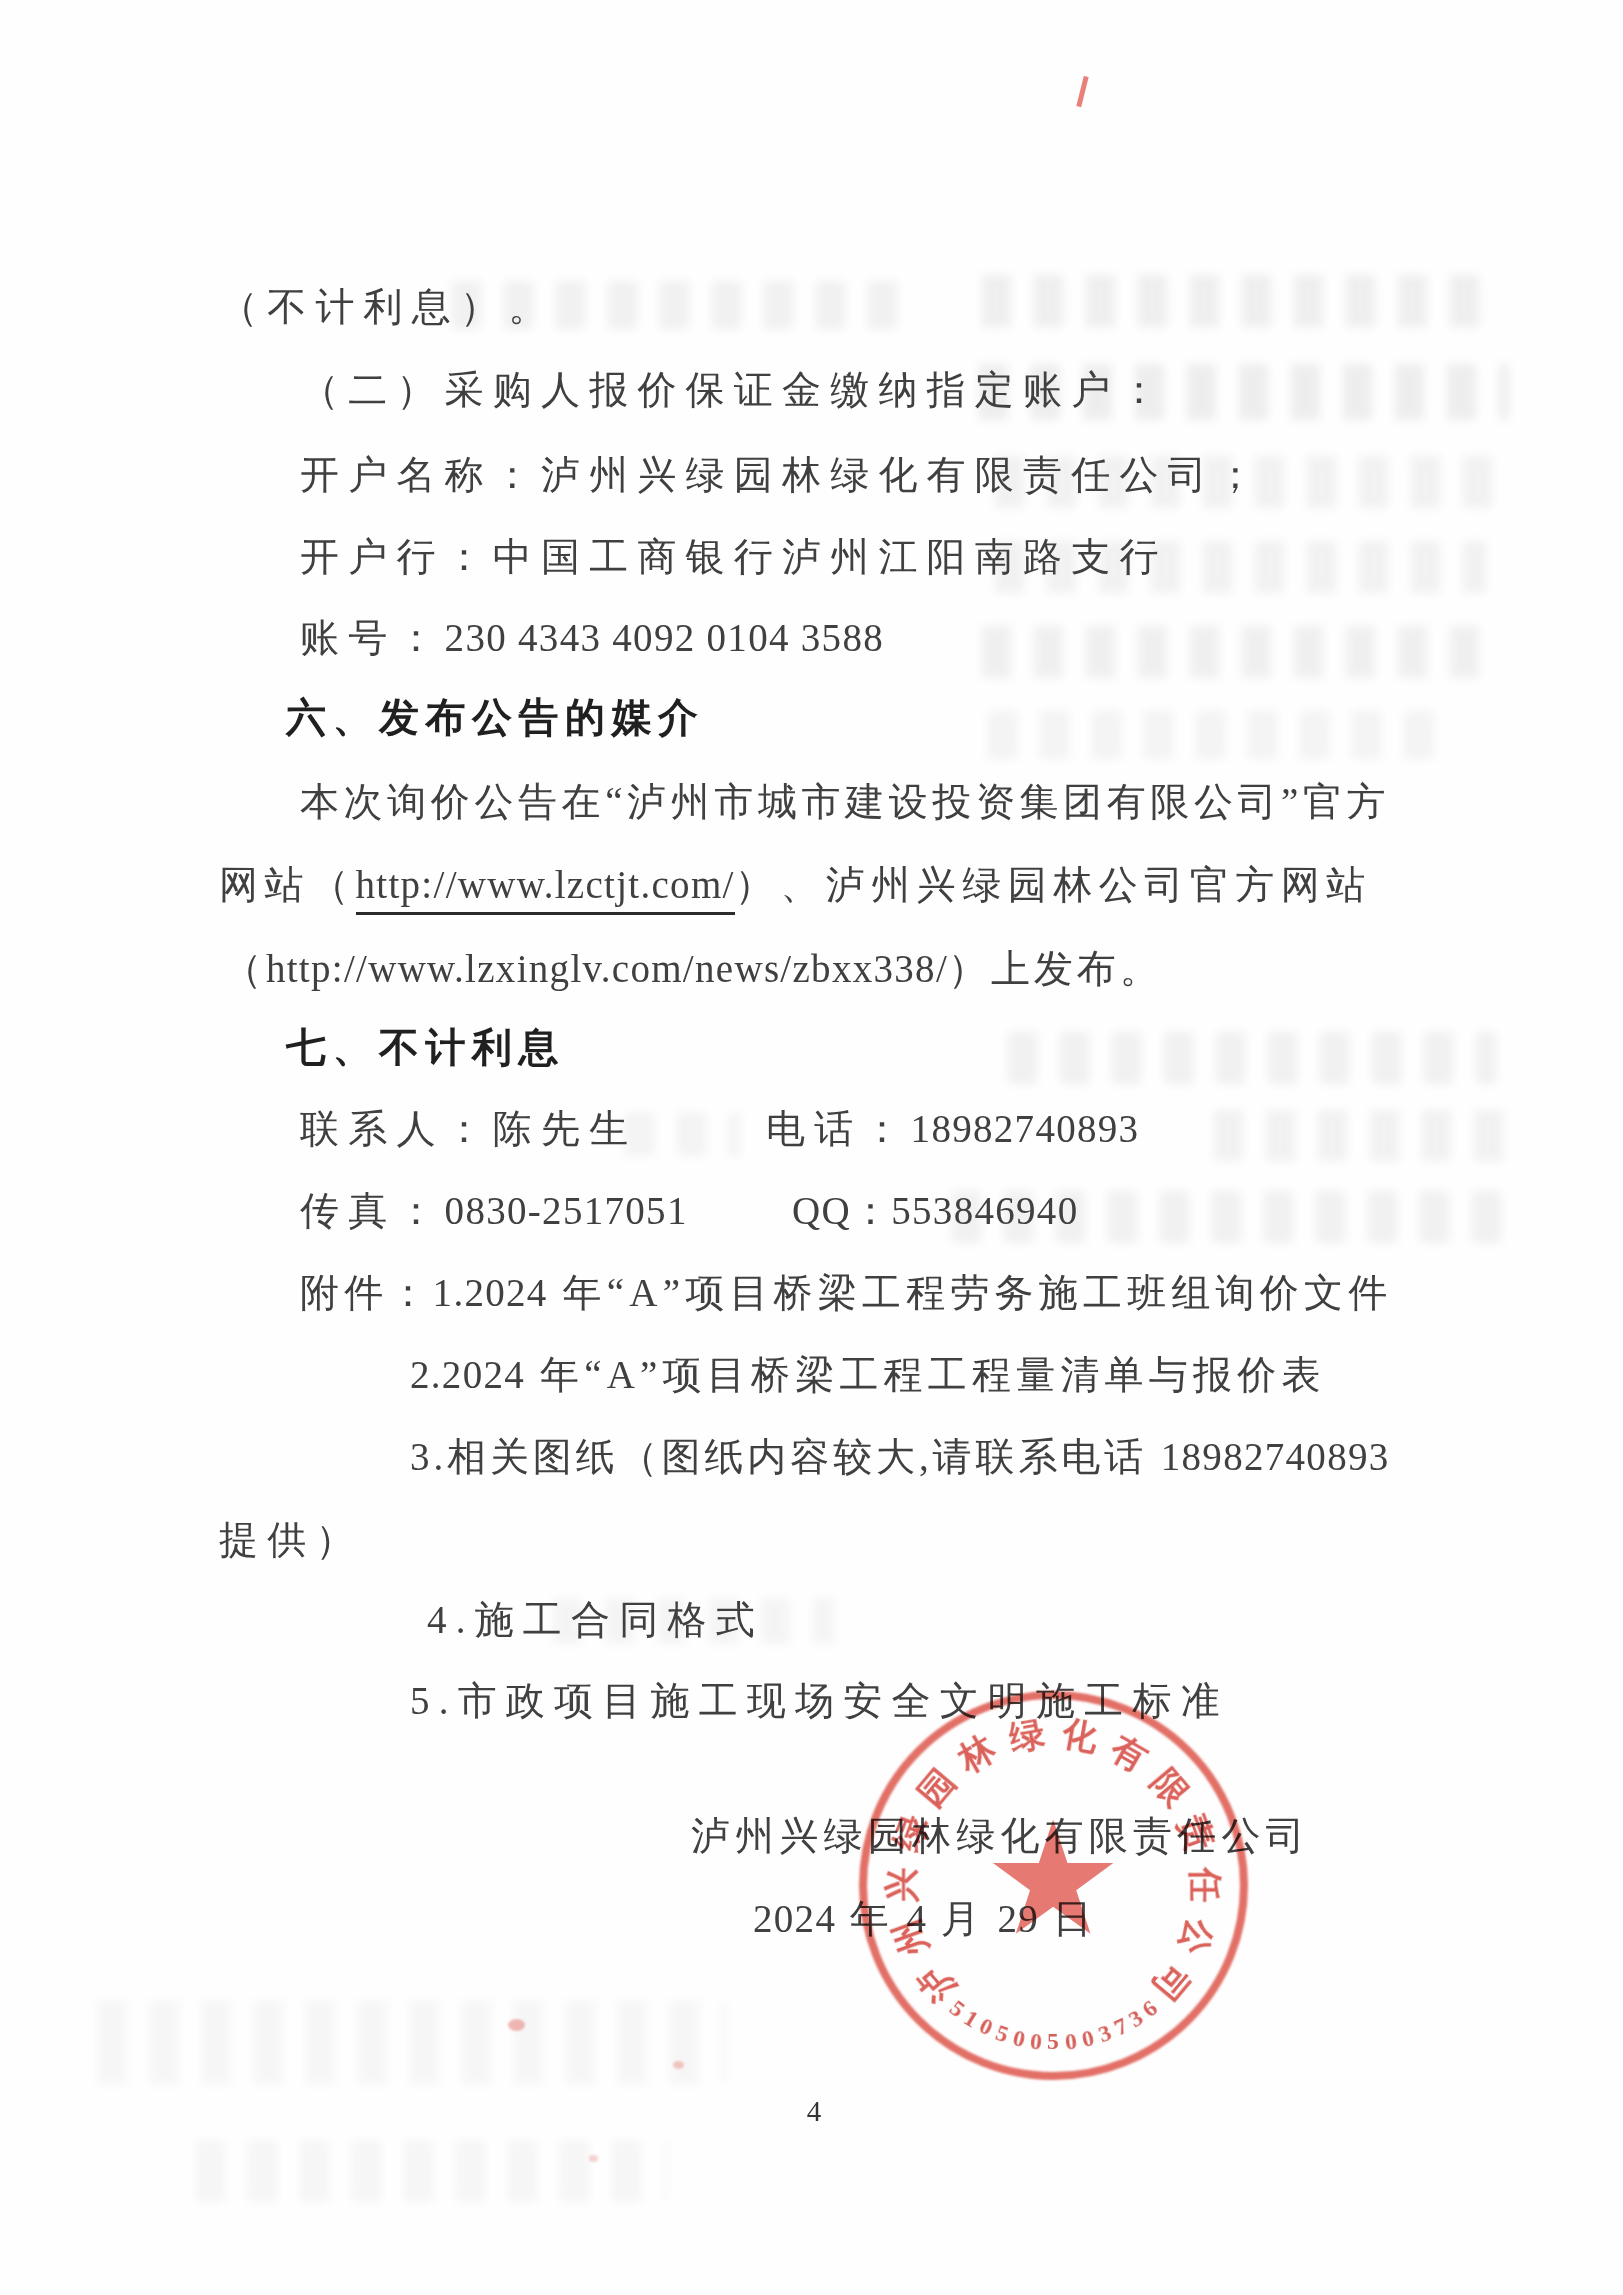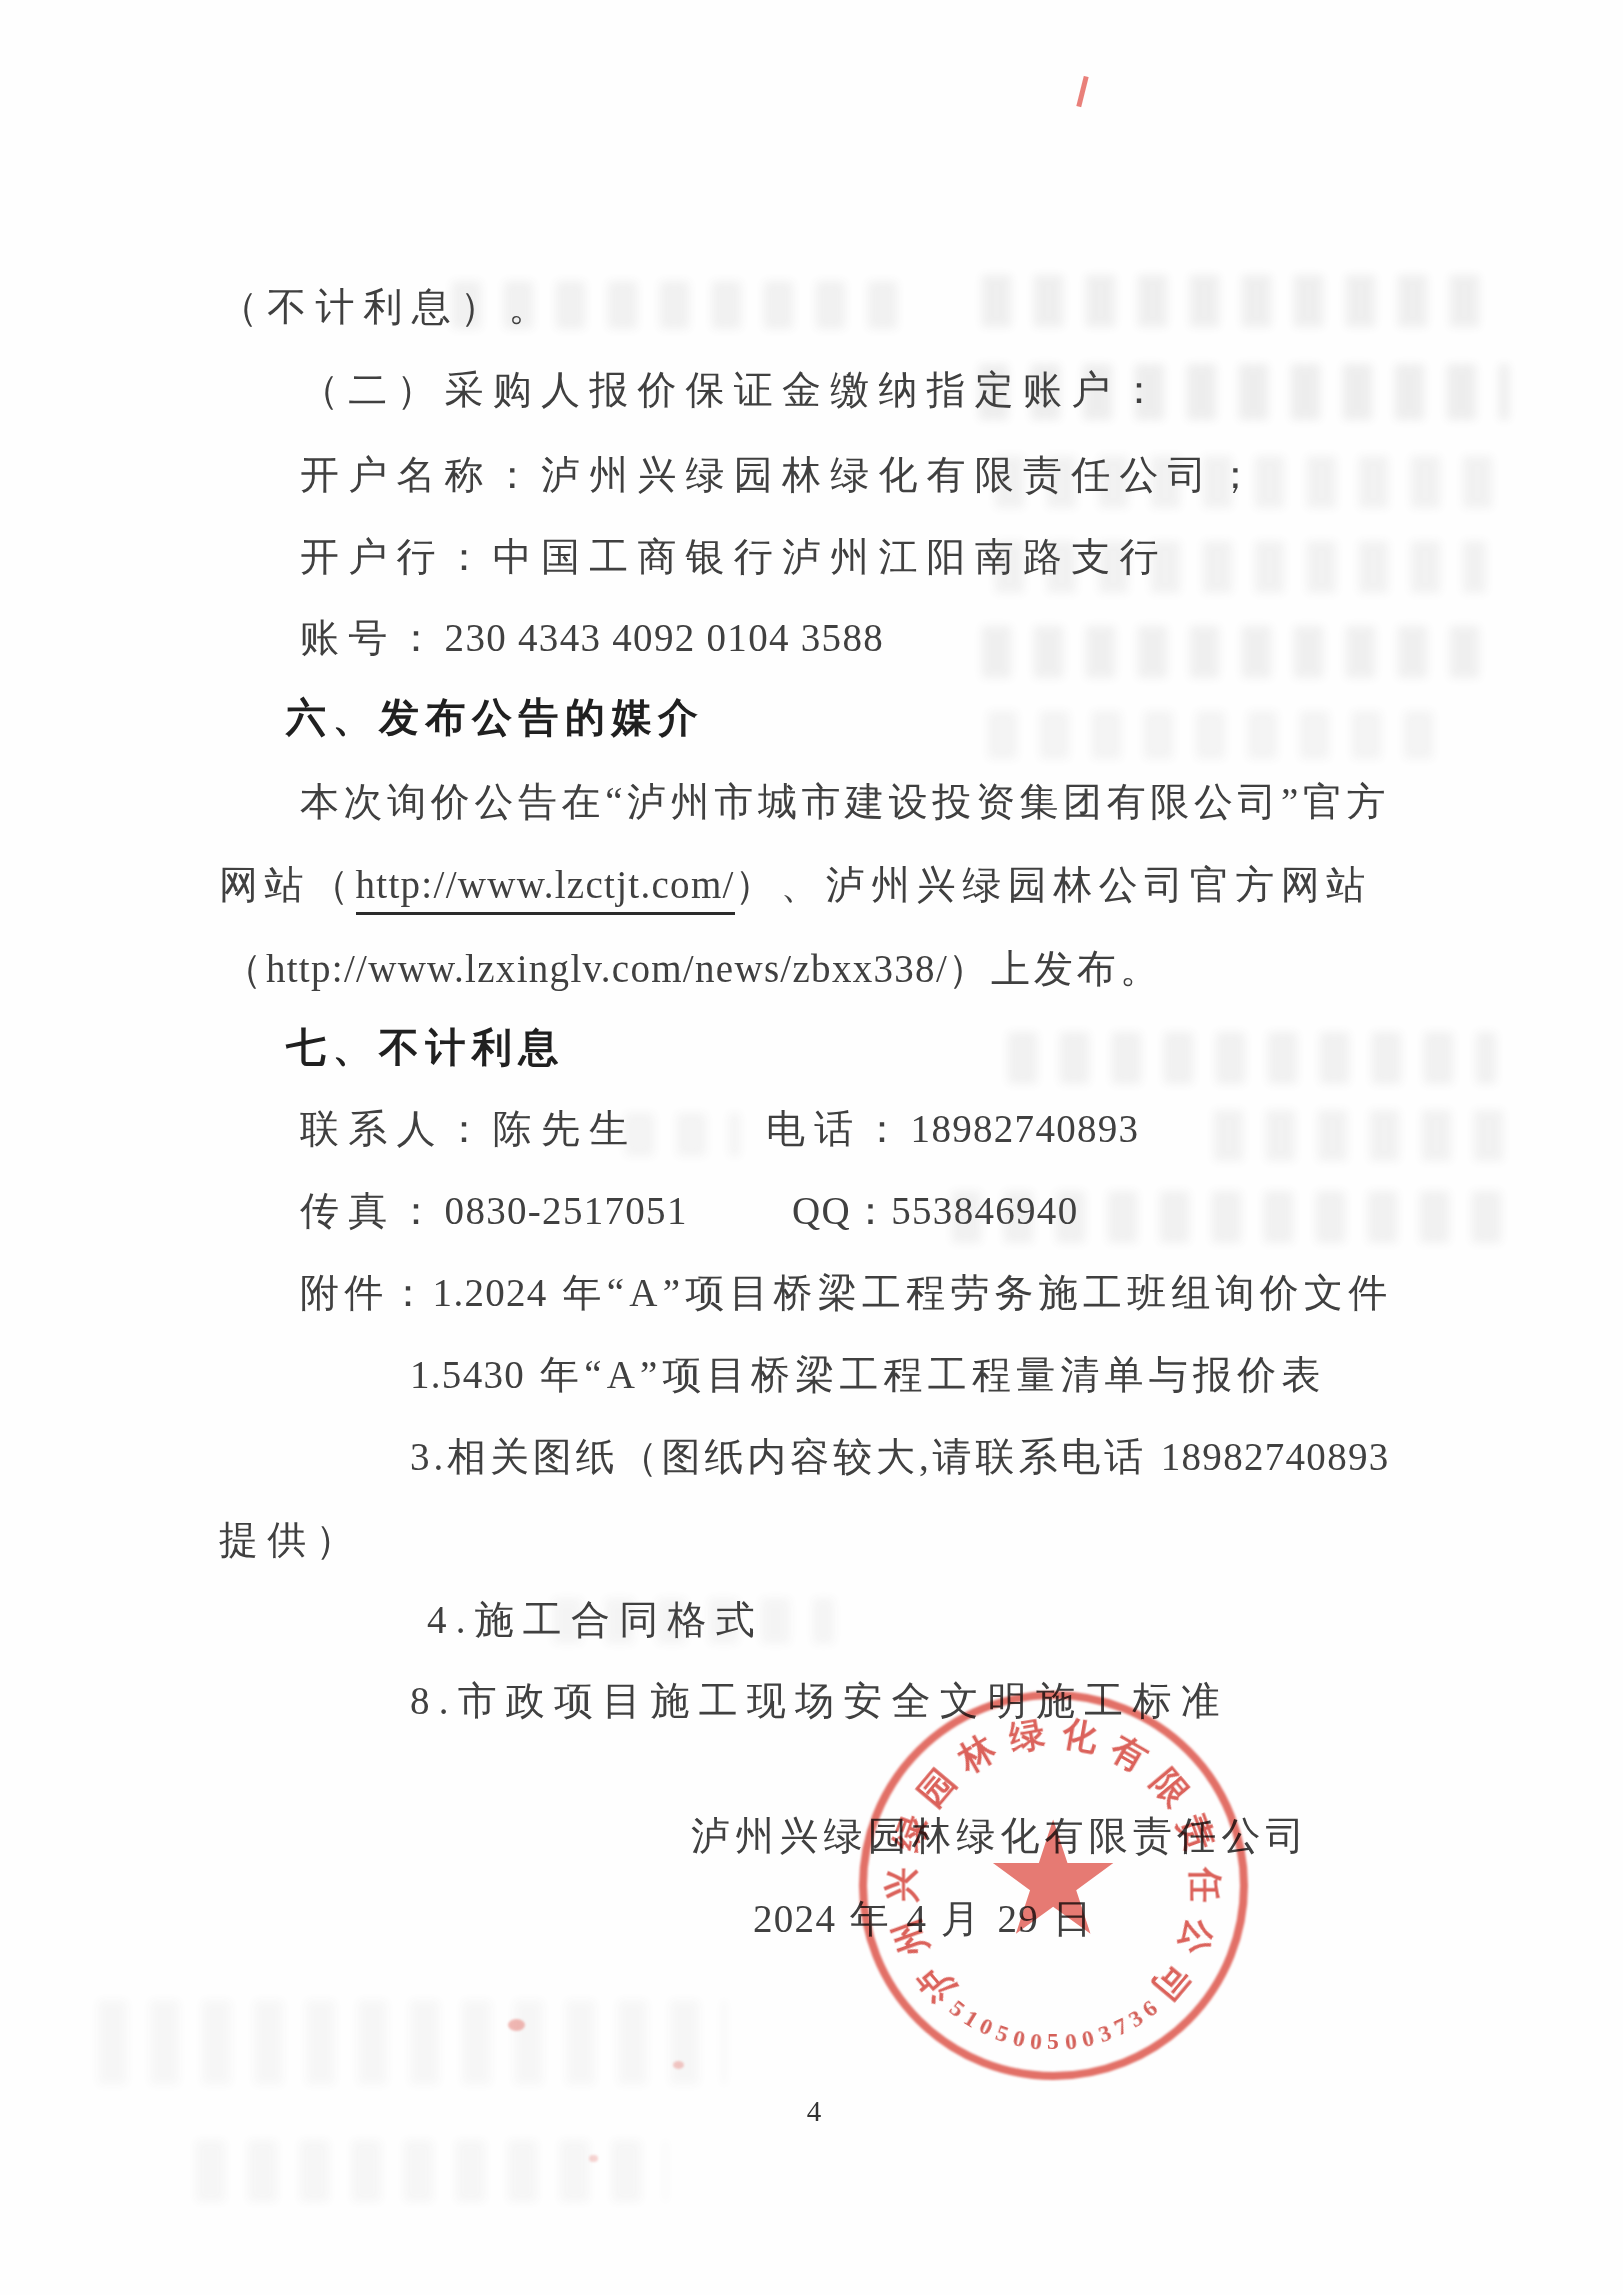--- a/index.html
+++ b/index.html
@@ -134,25 +134,25 @@
       <div class="line bold" style="left: 286px; top: 688px;"><span class="seg">六、发布公告的媒介</span></div>
       <div class="line" style="left: 300px; top: 773px; letter-spacing: 4.6px;"><span class="seg">本次询价公告在“泸州市城市建设投资集团有限公司”官方</span></div>
       <div class="line" style="left: 219px; top: 856px; letter-spacing: 6.5px;"><span class="seg">网站（</span><span class="seg lat u">http://www.lzctjt.com/</span><span class="seg">）、泸州兴绿园林公司官方网站</span></div>
       <div class="line" style="left: 223px; top: 940px; letter-spacing: 3.9px;"><span class="seg">（</span><span class="seg lat">http://www.lzxinglv.com/news/zbxx338/</span><span class="seg">）上发布。</span></div>
       <div class="line bold" style="left: 286px; top: 1018px;"><span class="seg">七、不计利息</span></div>
       <div class="line" style="left: 300px; top: 1100px;"><span class="seg">联系人：陈先生</span></div>
       <div class="line" style="left: 766px; top: 1100px;"><span class="seg">电话：</span><span class="seg lat">18982740893</span></div>
       <div class="line" style="left: 300px; top: 1182px;"><span class="seg">传真：</span><span class="seg lat">0830-2517051</span></div>
       <div class="line" style="left: 792px; top: 1182px;"><span class="seg lat">QQ：</span><span class="seg lat">553846940</span></div>
       <div class="line" style="left: 300px; top: 1264px; letter-spacing: 5.2px;"><span class="seg">附件：</span><span class="seg lat">1.2024</span><span class="seg"> 年“A”项目桥梁工程劳务施工班组询价文件</span></div>
-      <div class="line" style="left: 410px; top: 1346px; letter-spacing: 5.2px;"><span class="seg lat">1.5430</span><span class="seg"> 年“A”项目桥梁工程工程量清单与报价表</span></div>
+      <div class="line" style="left: 410px; top: 1346px; letter-spacing: 5.2px;"><span class="seg lat">2.2024</span><span class="seg"> 年“A”项目桥梁工程工程量清单与报价表</span></div>
       <div class="line" style="left: 410px; top: 1428px; letter-spacing: 3.9px;"><span class="seg">3.相关图纸（图纸内容较大,请联系电话 </span><span class="seg lat">18982740893</span></div>
       <div class="line" style="left: 219px; top: 1511px;"><span class="seg">提供）</span></div>
       <div class="line" style="left: 408px; top: 1591px; margin-left: 19px;"><span class="seg">4.施工合同格式</span></div>
-      <div class="line" style="left: 410px; top: 1672px;"><span class="seg">8.市政项目施工现场安全文明施工标准</span></div>
+      <div class="line" style="left: 410px; top: 1672px;"><span class="seg">5.市政项目施工现场安全文明施工标准</span></div>
       <div class="line" style="left: 691px; top: 1807px; letter-spacing: 5.2px;"><span class="seg">泸州兴绿园林绿化有限责任公司</span></div>
       <div class="line" style="left: 753px; top: 1890px; letter-spacing: 3.9px;"><span class="seg lat">2024</span><span class="seg"> 年 </span><span class="seg lat">4</span><span class="seg"> 月 </span><span class="seg lat">29</span><span class="seg"> 日</span></div>
     </div>
   <div class="seal" id="seal" style="left: 859px; top: 1691px; width: 389px; height: 389px;">
       <div class="seal-ring"></div>
       <div class="seal-star" style="left: 194px; top: 194px; transform: translate(-50%, -54%);">★</div>
       <span class="seal-ch" style="left: 78px; top: 292px; transform: translate(-50%, -50%) rotate(-130deg);">泸</span>
       <span class="seal-ch" style="left: 52px; top: 246px; transform: translate(-50%, -50%) rotate(-110deg);">州</span>
       <span class="seal-ch" style="left: 43px; top: 194px; transform: translate(-50%, -50%) rotate(-90deg);">兴</span>
       <span class="seal-ch" style="left: 52px; top: 142px; transform: translate(-50%, -50%) rotate(-70deg);">绿</span>

